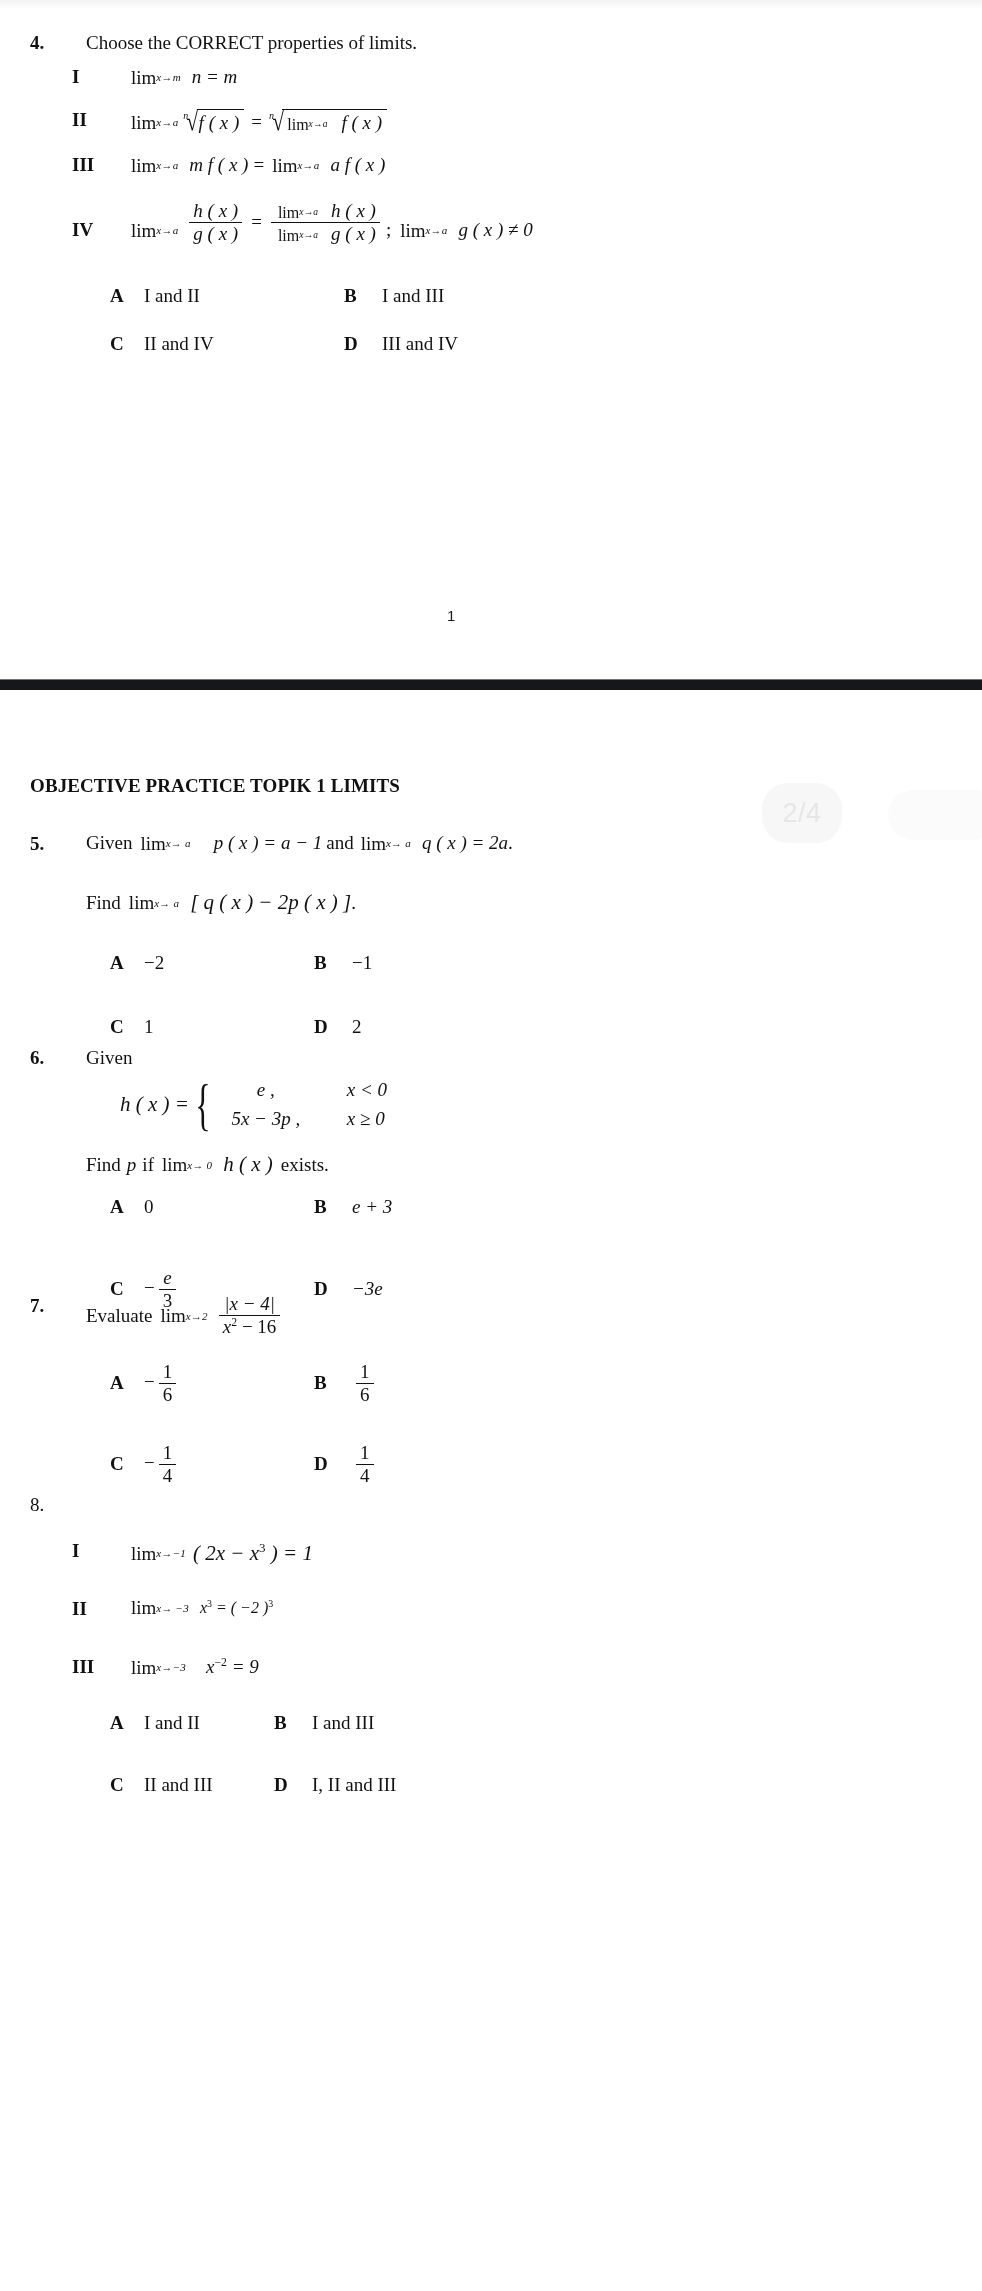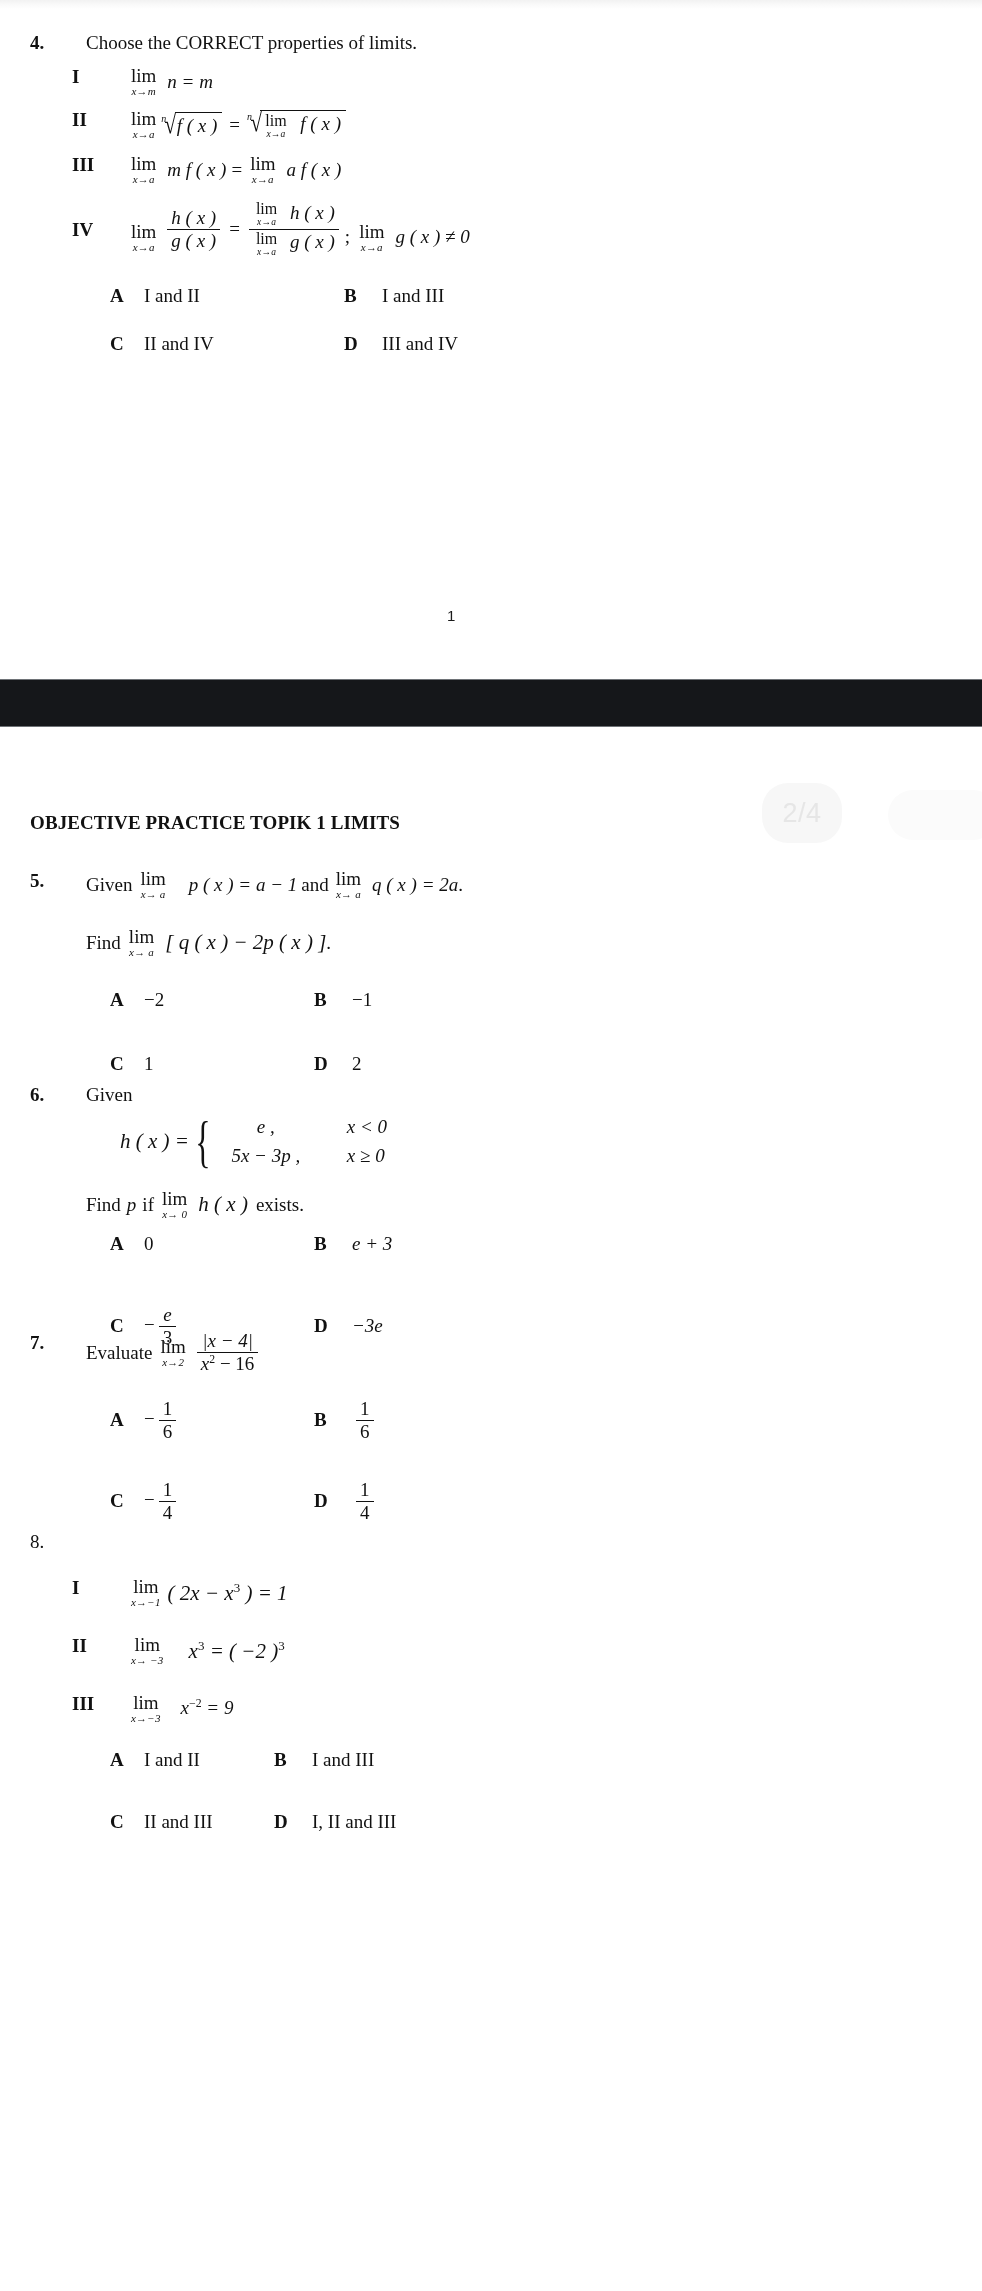--- a/index.html
+++ b/index.html
@@ -27,21 +27,21 @@
     top: 0; left: 0; right: 0;
     height: 9px;
     background: linear-gradient(to bottom, #f2f2f2 0%, #fafafa 55%, #ffffff 100%);
   }
   .page {
     position: absolute;
     left: 0; right: 0;
     background: #ffffff;
   }
   .page-one { top: 9px; height: 670px; }
-  .page-two { top: 727px; bottom: 0; padding-left: 28px; }
+  .page-two { top: 690px; bottom: 0; padding-left: 28px; }
 
   .page-break {
     position: absolute;
     left: 0; right: 0;
     top: 679px;
     height: 48px;
     background: #15171a;
     border-top: 1px solid #6e7276;
     border-bottom: 1px solid #6e7276;
   }
@@ -61,21 +61,20 @@
   }
   .qnum.light { font-weight: normal; }
   .qbody { font-size: 19px; line-height: 1.3; }
 
   .bold { font-weight: normal; }
   .ital { font-style: italic; }
 
   
   .lim {
     display: inline-flex;
-    flex-direction: column;
     align-items: center;
     vertical-align: middle;
     margin: 0 3px;
     line-height: 1;
   }
   .lim .op { font-size: 19px; }
   .lim .sub { font-size: 11px; font-style: italic; margin-top: 1px; letter-spacing: .2px; }
   .lim.sm .op { font-size: 16px; }
   .lim.sm .sub { font-size: 9.5px; }
 
@@ -468,21 +467,21 @@
       </div>
     </div>
 
     <div class="q" style="top:908px; left:72px;">
       <div class="roman">II</div>
       <div class="stmt">
         <span class="lim">
           <span class="op">lim</span>
           <span class="sub">x→ −3</span>
         </span>
-        <span class="ital" style="margin-left:22px; font-size:21px"><span>x</span><sup class="expn">3</sup><span> = ( −2 )</span><sup class="expn">3</sup></span>
+        <span class="ital" style="margin-left:8px; font-size:16px"><span>x</span><sup class="expn">3</sup><span> = ( −2 )</span><sup class="expn">3</sup></span>
       </div>
     </div>
 
     <div class="q" style="top:966px; left:72px;">
       <div class="roman">III</div>
       <div class="stmt">
         <span class="lim">
           <span class="op">lim</span>
           <span class="sub">x→−3</span>
         </span>

